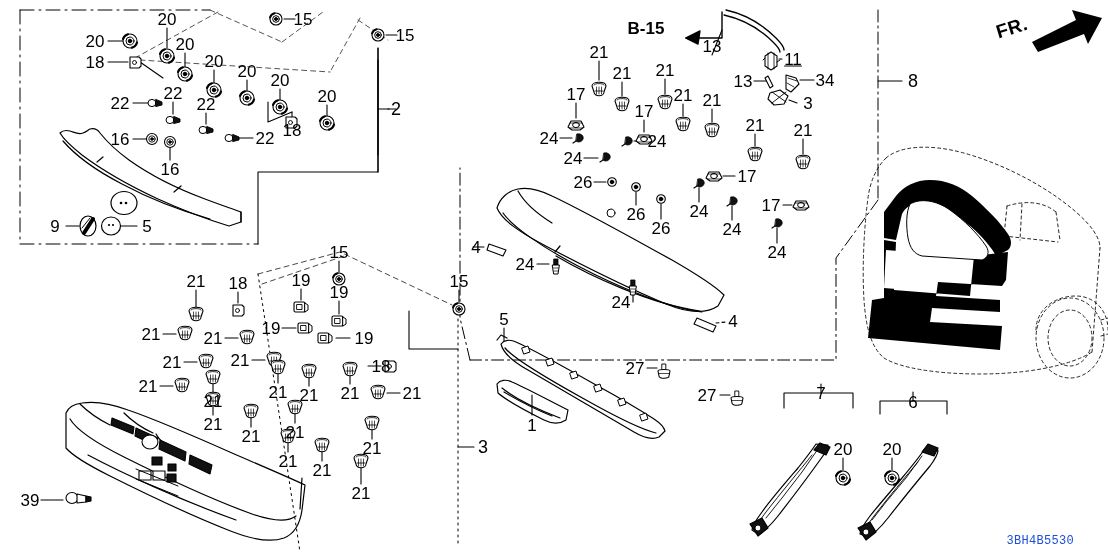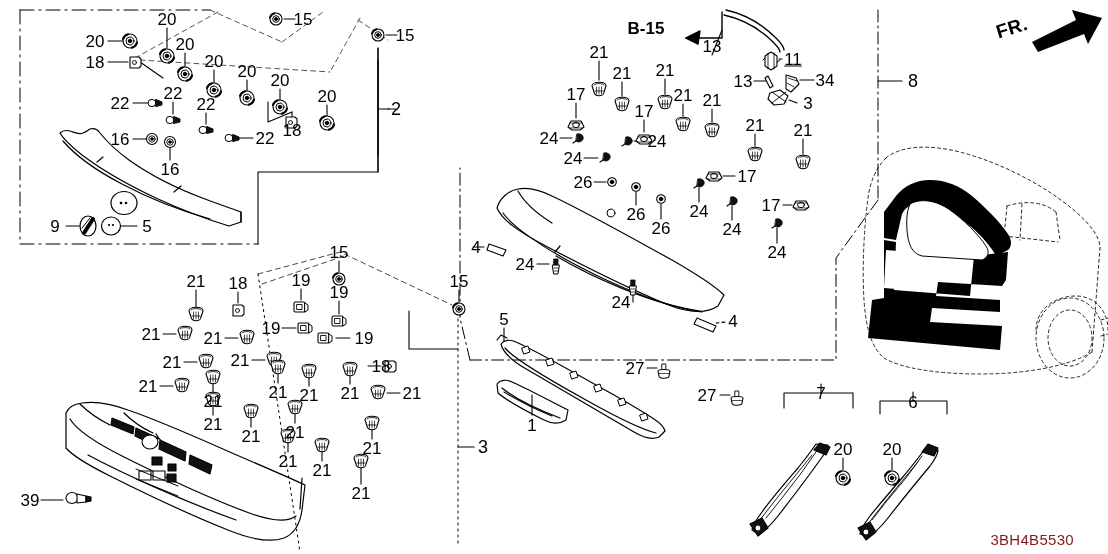--- a/index.html
+++ b/index.html
@@ -5,21 +5,21 @@
   html,body{margin:0;padding:0;background:#ffffff;}
   body{width:1108px;height:554px;overflow:hidden;font-family:"Liberation Sans",sans-serif;}
   #sheet{position:relative;width:1082px;height:554px;background:#fff;}
   #svgroot{position:absolute;left:0;top:0;width:1108px;height:554px;}
   .lbl{position:absolute;font-family:"Liberation Sans",sans-serif;font-size:17px;color:#000;
        line-height:1;white-space:nowrap;transform:translate(-50%,-50%);}
   .lbl.big{font-size:18px;}
   .lbl.bold{font-weight:bold;font-size:17px;}
   #fr{position:absolute;left:1012px;top:28px;transform:translate(-50%,-50%) rotate(-17deg);
       font-weight:bold;font-size:19px;letter-spacing:.5px;}
-  #pn{position:absolute;right:8px;bottom:6px;font-size:15px;color:#7f1d1d;letter-spacing:.3px;}
+  #pn{position:absolute;right:8px;bottom:6px;font-size:12px;color:#1d4ed8;letter-spacing:.3px;font-family:Liberation Mono, monospace;}
 </style>
 </head>
 <body>
 
 <div id="sheet">
 
   <svg id="svgroot" viewBox="0 0 1108 554">
     <defs>
       <g id="clip21">
         <path d="M-7,-4 C-7,-9 7,-9 7,-4 L5,2 C5,7 -5,7 -5,2 Z" fill="#fff" stroke="#000" stroke-width="1.1"></path>

